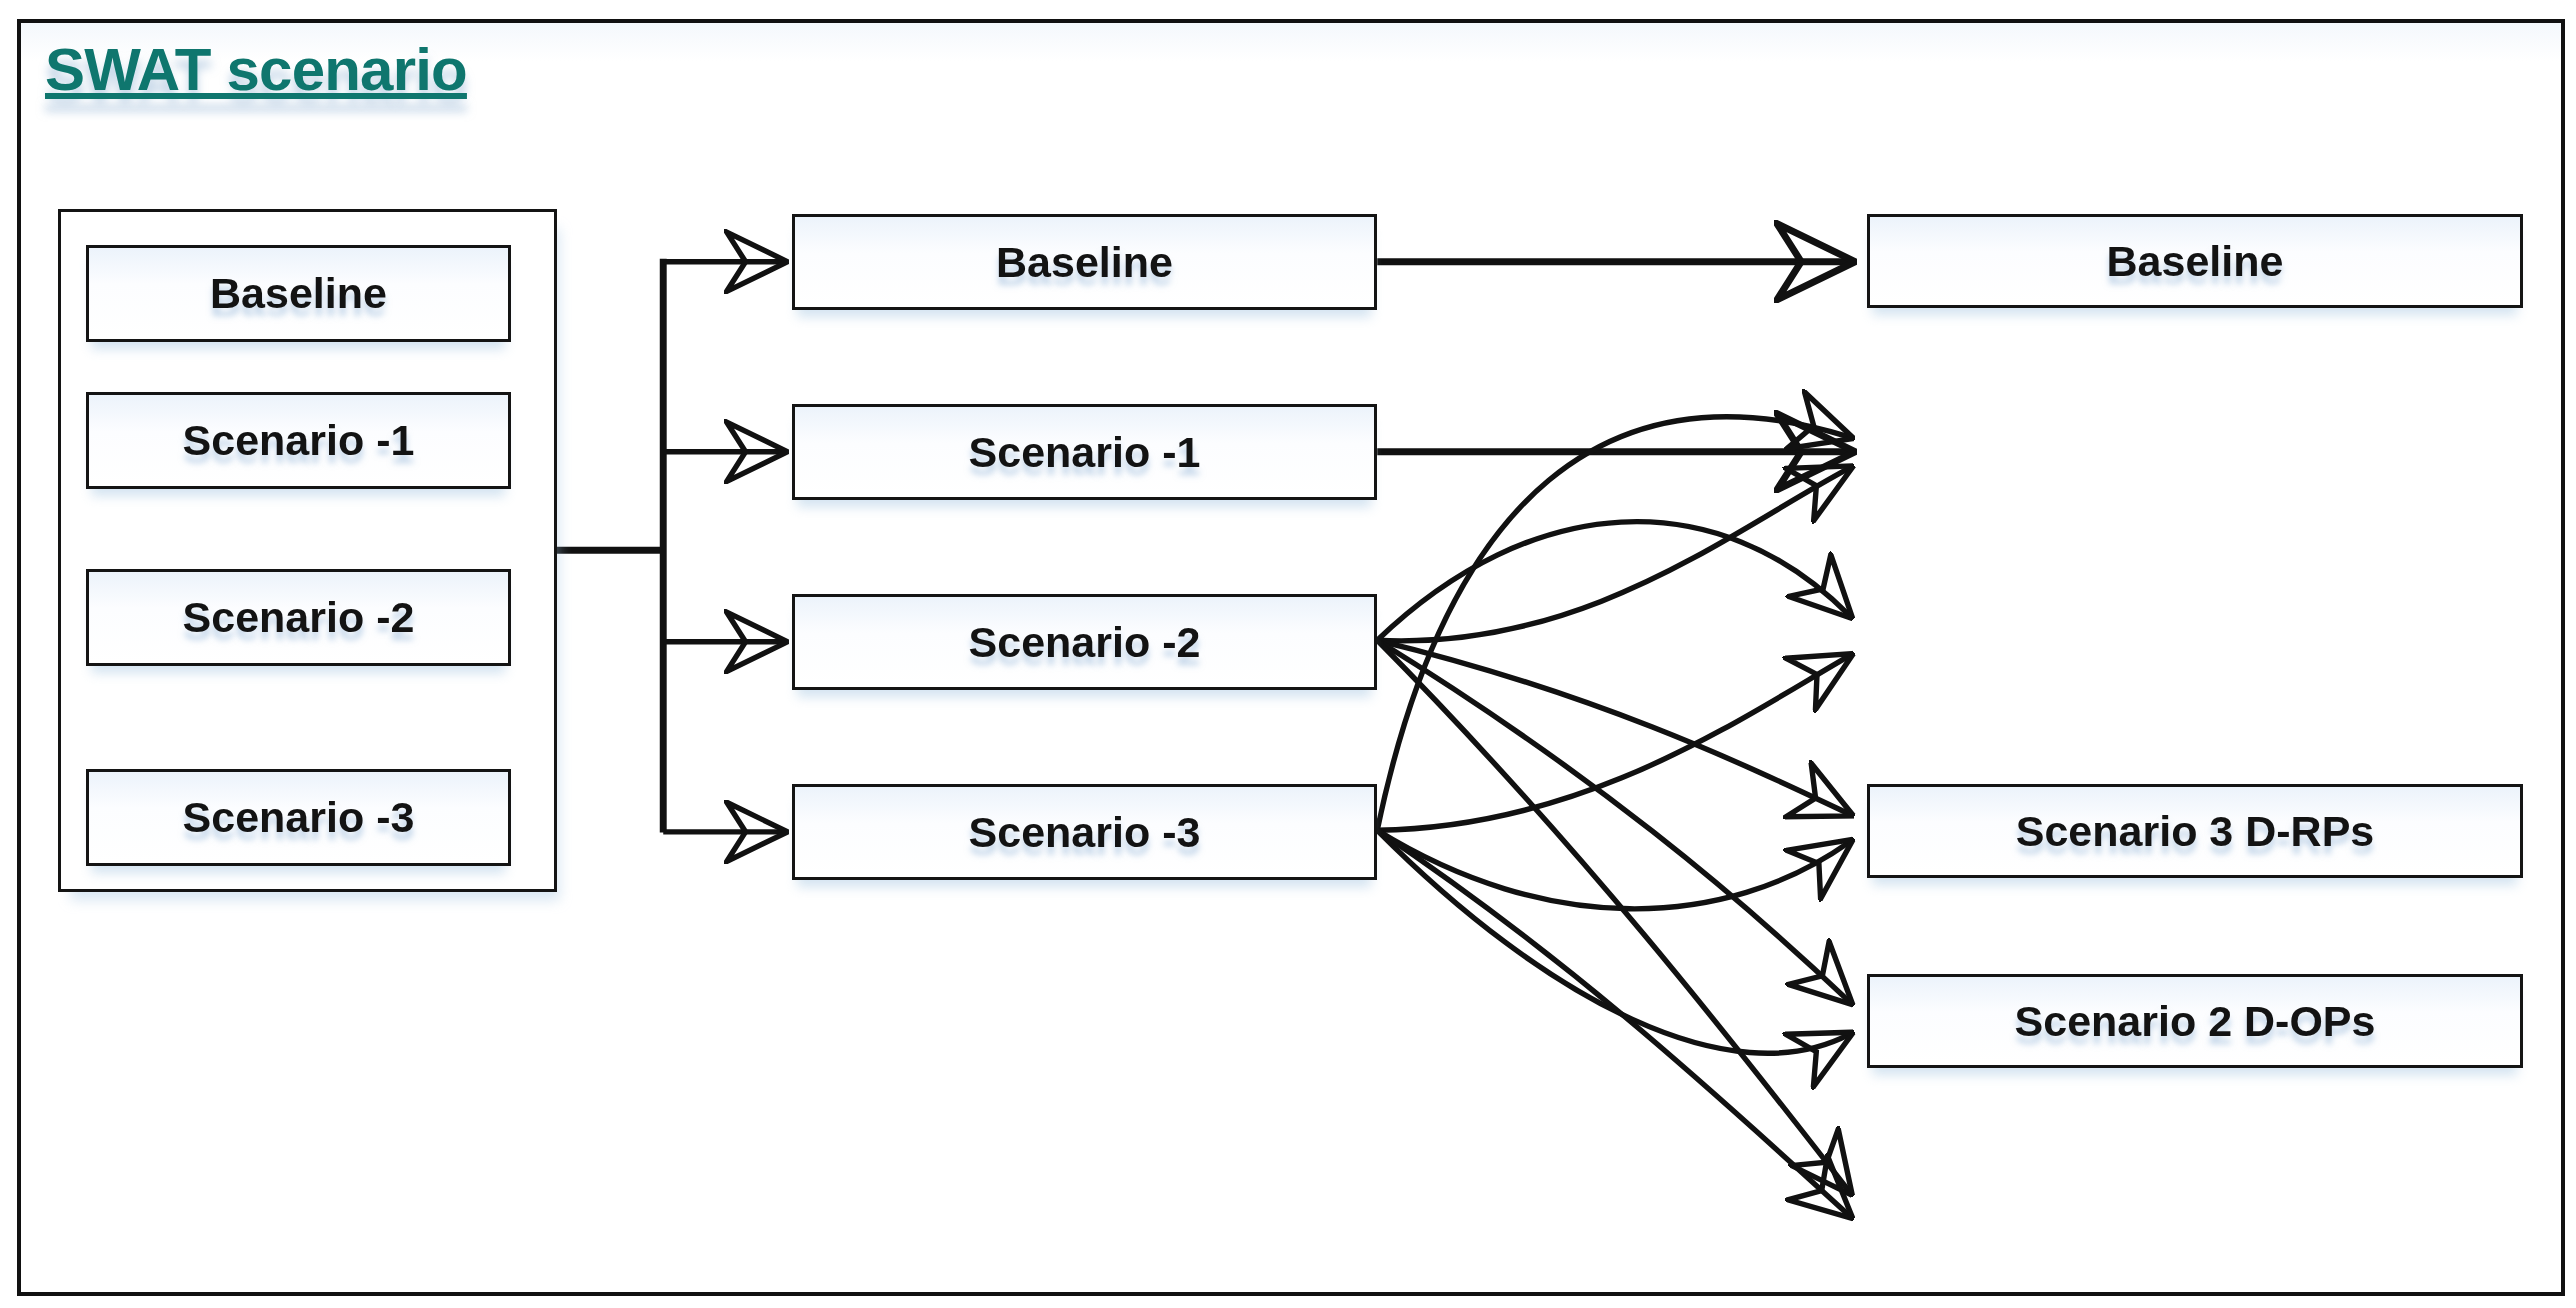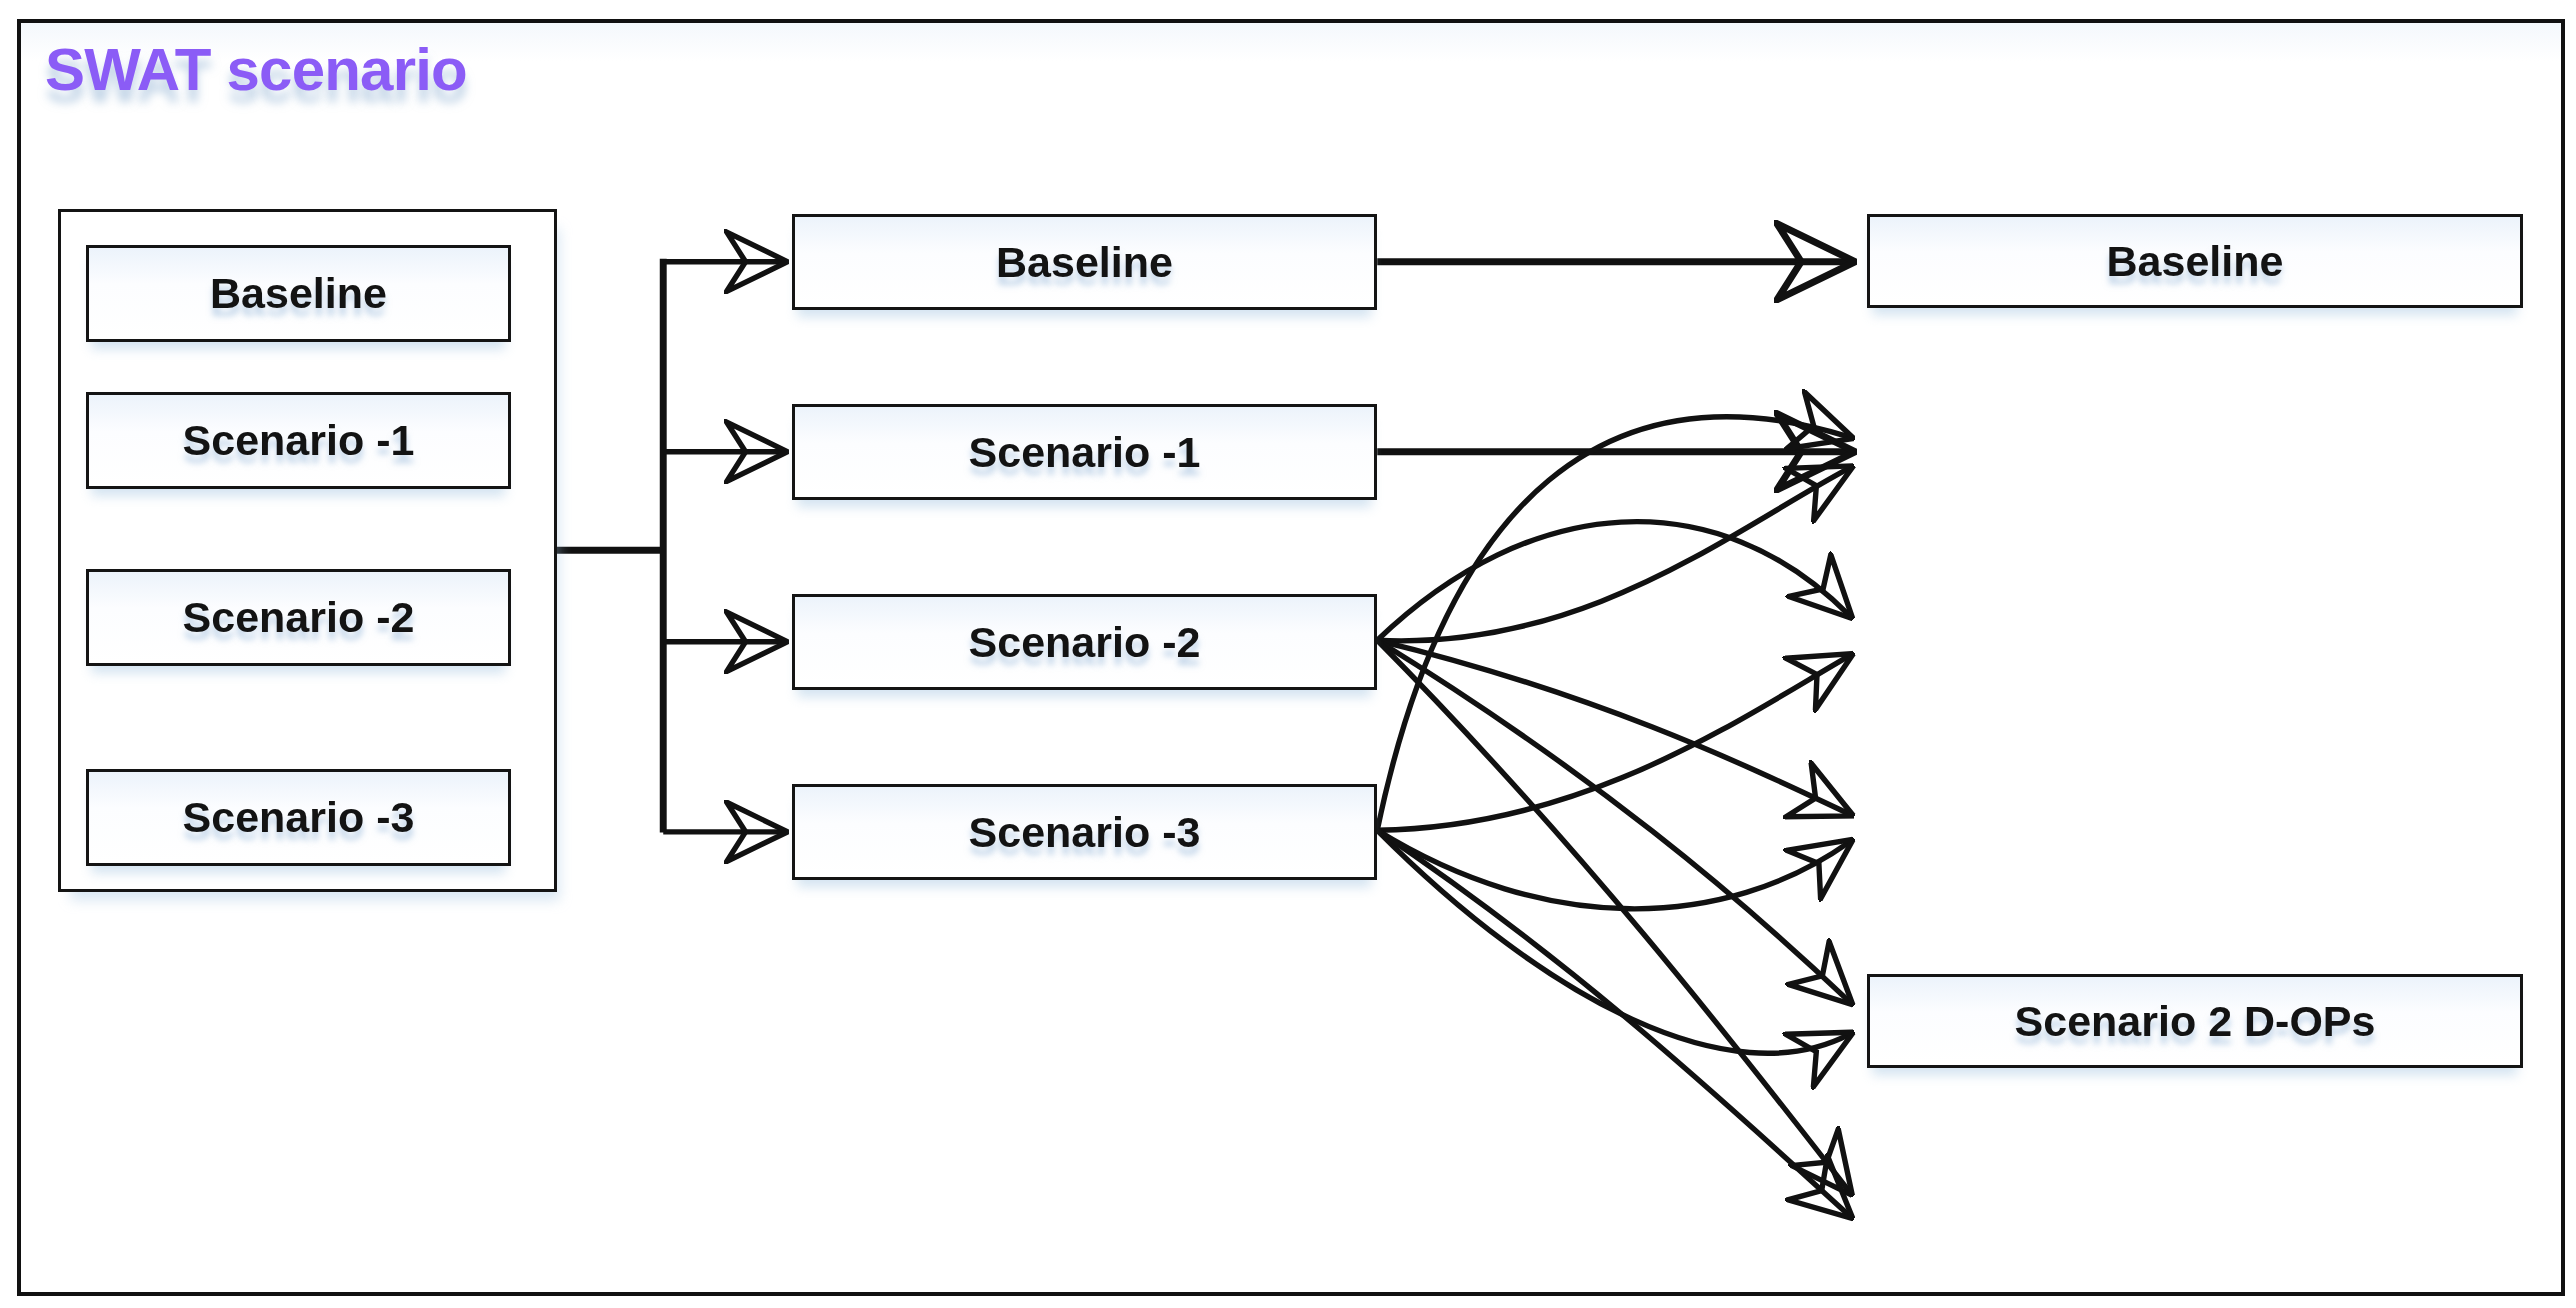--- a/index.html
+++ b/index.html
@@ -10,23 +10,24 @@
     overflow:hidden;
     font-family:"Liberation Sans","DejaVu Sans",sans-serif;
   }
   .outer-border{
     position:absolute;left:17px;top:18.5px;width:2548px;height:1277px;
     border:4.6px solid #111;box-sizing:border-box;
     background:linear-gradient(180deg,#f4f8fc 0%,#ffffff 3%);
   }
   .col-title{
     position:absolute;
-    font-size:60px;font-weight:700;color:#8b5cf6;
+    font-size:60px;font-weight:700;color:#0f766e;
     letter-spacing:-0.8px;white-space:nowrap;
     text-shadow:0 12.3px 9.2px rgba(140,175,210,0.55);
+    text-decoration:underline;
   }
   .t-swat{left:45px;top:35px;}
   .t-apex{left:773px;top:31px;}
   .t-farmsim{left:1899px;top:43px;}
   .group-box{
     position:absolute;left:58px;top:209px;width:499px;height:683px;
     border:3.8px solid #141414;box-sizing:border-box;background:#ffffff;
     box-shadow:7.7px 14px 12.3px -4.6px rgba(160,195,225,0.40);
   }
   .node{
@@ -97,16 +98,17 @@
   <div class="node swat-node" style="top:392px">Scenario -1</div>
   <div class="node swat-node" style="top:569px">Scenario -2</div>
   <div class="node swat-node" style="top:769px">Scenario -3</div>
 
   <div class="node apex-node" style="top:214px">Baseline</div>
   <div class="node apex-node" style="top:404px">Scenario -1</div>
   <div class="node apex-node" style="top:594px">Scenario -2</div>
   <div class="node apex-node" style="top:784px">Scenario -3</div>
 
   <div class="node farm-node" style="top:214px">Baseline</div>
+  <div class="node farm-node" style="top:784px">Scenario 3 D-RPs</div>
   <div class="node farm-node" style="top:974px">Scenario 2 D-OPs</div>
 
 </div>
 
 
 </body></html>

